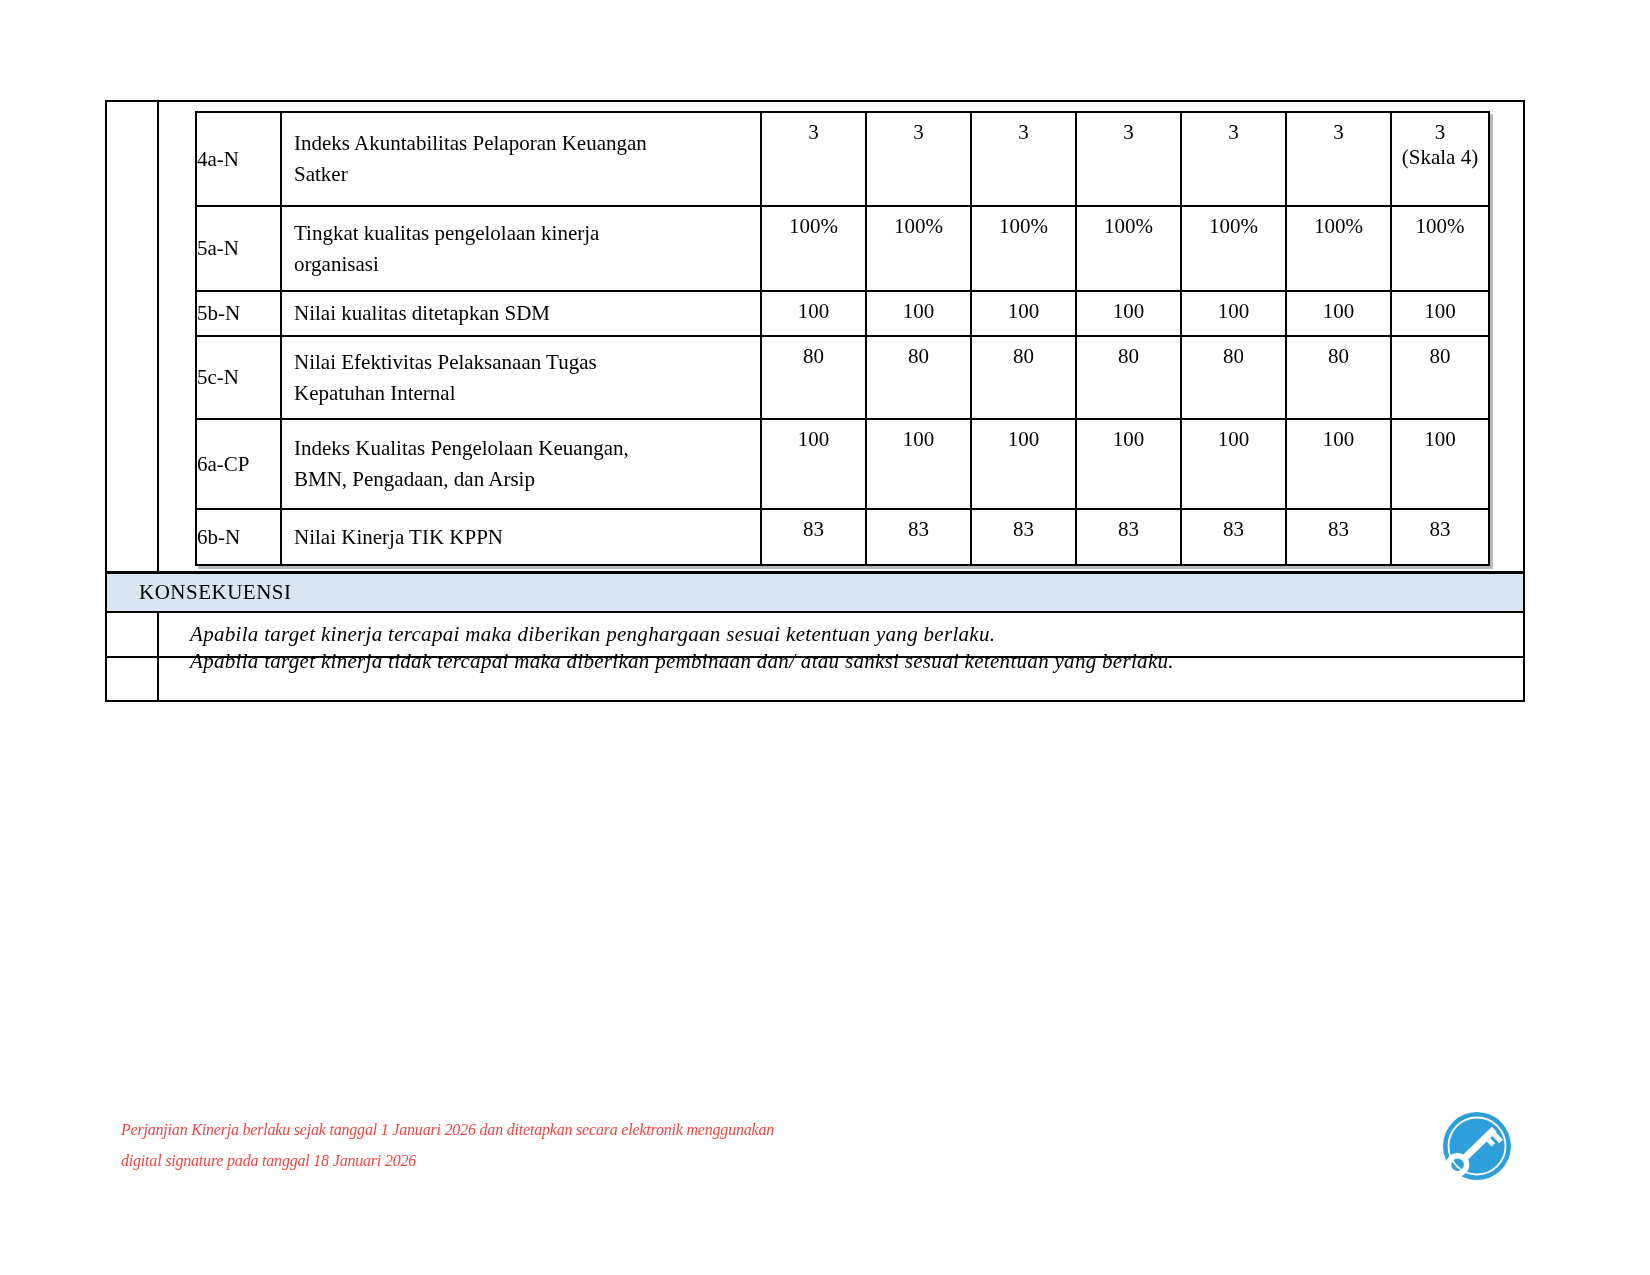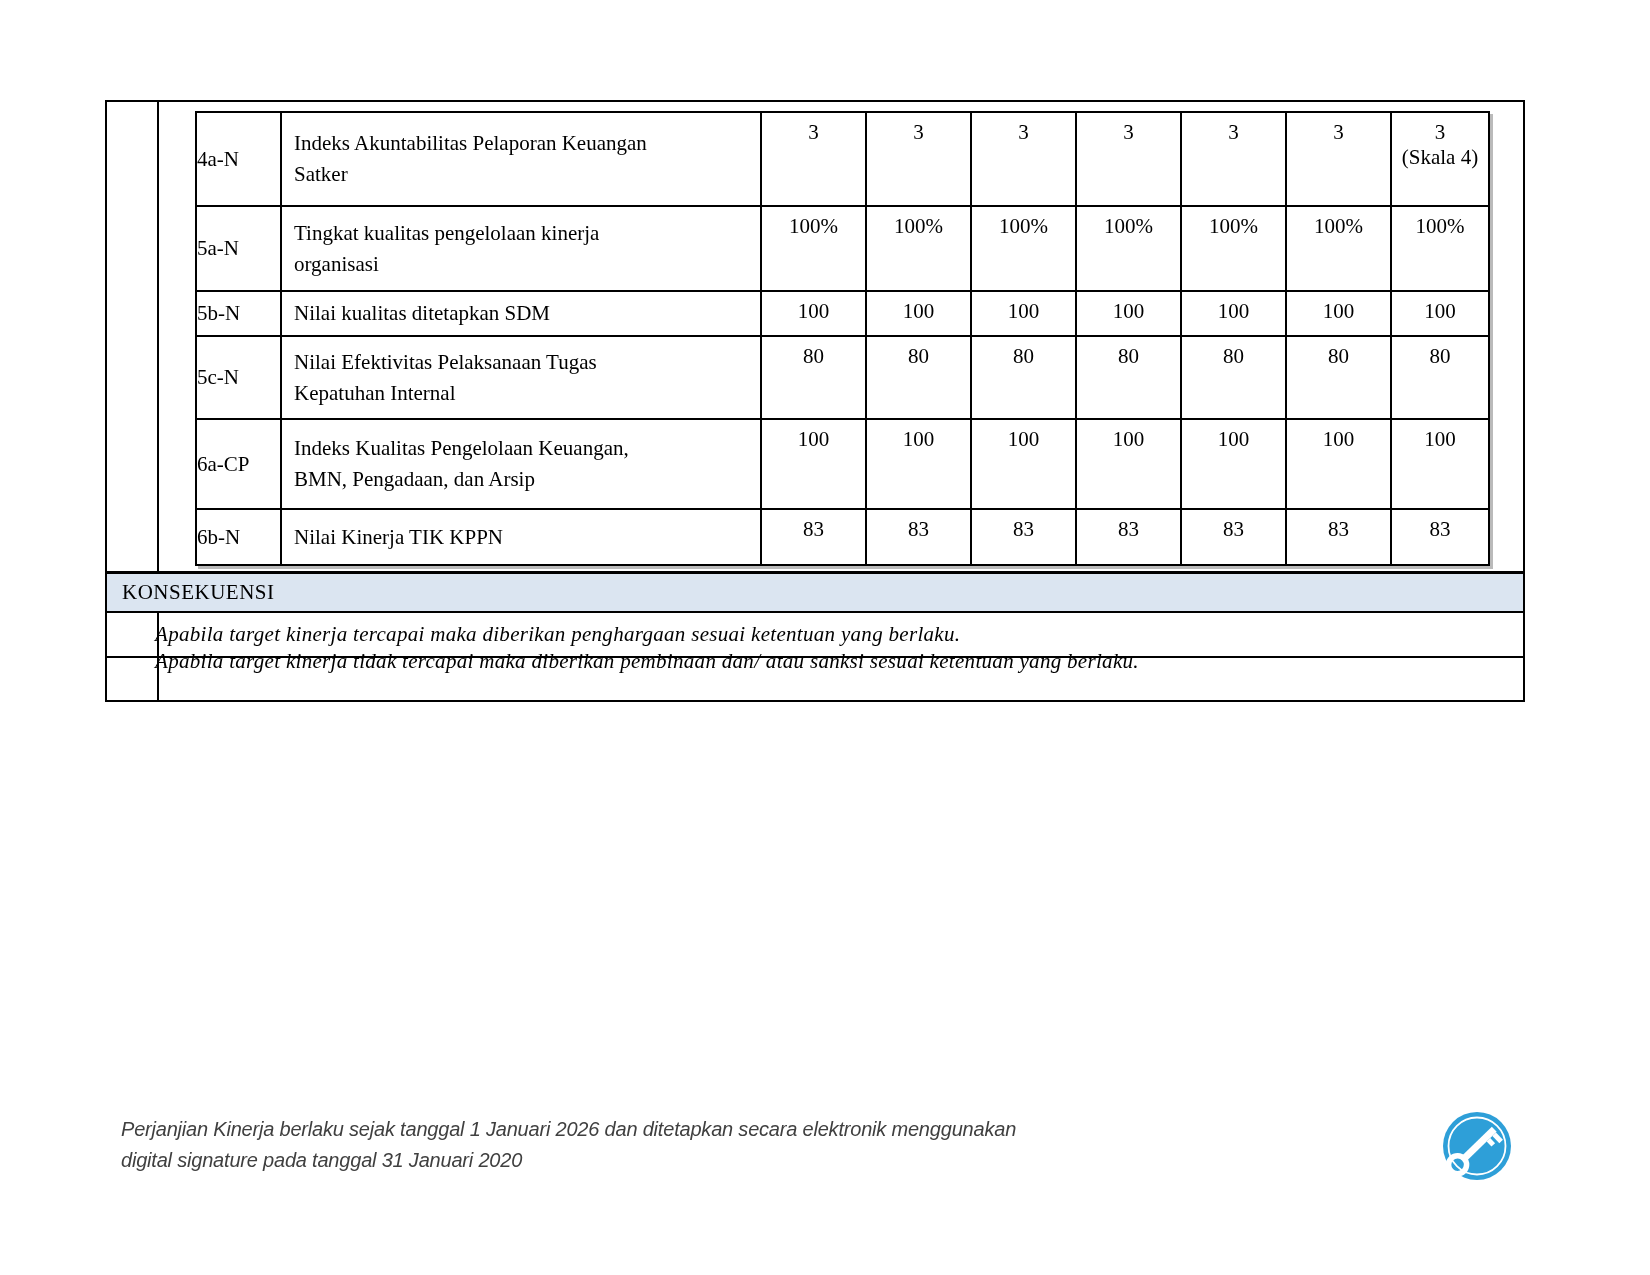--- a/index.html
+++ b/index.html
@@ -30,32 +30,32 @@
   tr.r0 td { height:94px; }
   tr.r1 td { height:85px; }
   tr.r2 td { height:43px; }
   tr.r3 td { height:83px; }
   tr.r4 td { height:90px; }
   tr.r5 td { height:56px; }
 
   
   .kon-bar { left:107px; top:571px; width:1416px; height:42px; background:#dbe5f1;
              border-top:3px solid #000; border-bottom:2px solid #000;
-             display:flex; align-items:center; padding-left:15px;
+             display:flex; align-items:center; padding-left:32px;
              font-size:21px; letter-spacing:.5px; }
   .kon-row { left:107px; width:1416px; display:flex; align-items:center;
              font-style:italic; font-size:21px; }
   #kon-row-1 { top:613px; height:45px; border-bottom:2px solid #000; }
   #kon-row-2 { top:648px; height:26px; }
-  .kon-row .txt { margin-left:48px; letter-spacing:.3px;text-align:center; }
+  .kon-row .txt { margin-left:83px; letter-spacing:.3px;text-align:center; }
 
   
-  .footer { left:121px; top:1114px; font-family:Liberation Sans, sans-serif;
-            font-style:italic; font-size:20px; line-height:31px;
-            color:#404040; letter-spacing:-0.2px; }
+  .footer { left:121px; top:1114px; font-family:Liberation Serif, serif;
+            font-style:italic; font-size:16px; line-height:31px;
+            color:#ef4444; letter-spacing:-0.2px; }
   .logo { left:1437px; top:1106px; width:80px; height:80px; }
 </style>
 </head>
 <body>
 
 <div class="abs outer-box"></div>
 <div class="abs vdiv" id="vdiv-top"></div>
 <div class="abs vdiv" id="vdiv-bot"></div>
 
 <div class="abs itable-wrap">
@@ -143,21 +143,21 @@
 </div>
 <div class="abs kon-row" id="kon-row-1">
   <div class="txt">Apabila target kinerja tercapai maka diberikan penghargaan sesuai ketentuan yang berlaku.</div>
 </div>
 <div class="abs kon-row" id="kon-row-2">
   <div class="txt">Apabila target kinerja tidak tercapai maka diberikan pembinaan dan/ atau sanksi sesuai ketentuan yang berlaku.</div>
 </div>
 
 <div class="abs footer">
   <div>Perjanjian Kinerja berlaku sejak tanggal 1 Januari 2026 dan ditetapkan secara elektronik menggunakan</div>
-  <div>digital signature pada tanggal  31 Januari 2020</div>
+  <div>digital signature pada tanggal  18 Januari 2026</div>
 </div>
 
 <div class="abs logo">
   <svg viewBox="0 0 80 80" width="80" height="80" aria-hidden="true">
     <circle cx="40" cy="40" r="34" fill="#2e9fd8"></circle>
     <circle cx="40" cy="40" r="28.5" fill="none" stroke="#ffffff" stroke-width="1.8"></circle>
     <g transform="rotate(-44 40 40)">
       <rect x="20" y="36.5" width="44" height="7" fill="#ffffff"></rect>
       <rect x="50" y="43.5" width="5" height="7" fill="#ffffff"></rect>
       <rect x="58" y="43.5" width="5" height="10" fill="#ffffff"></rect>

